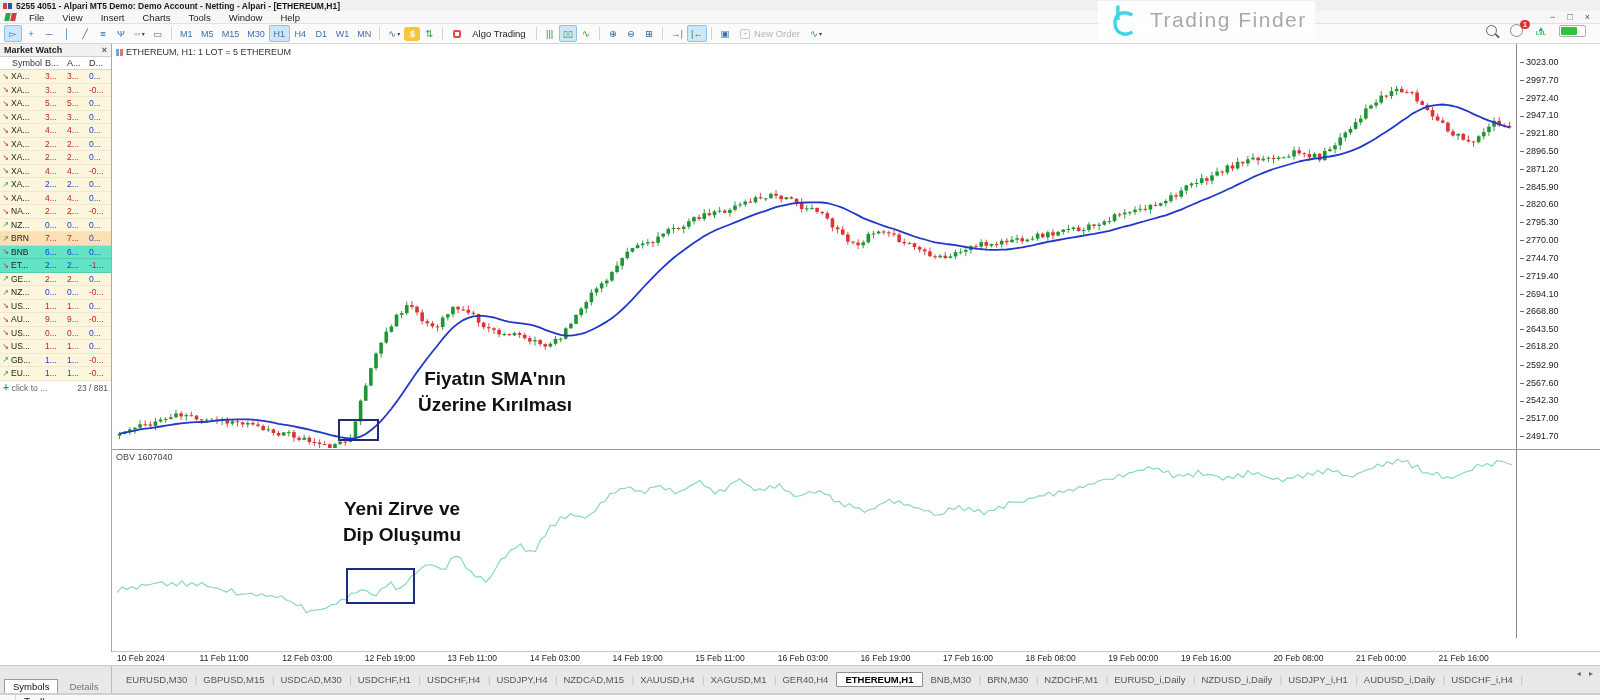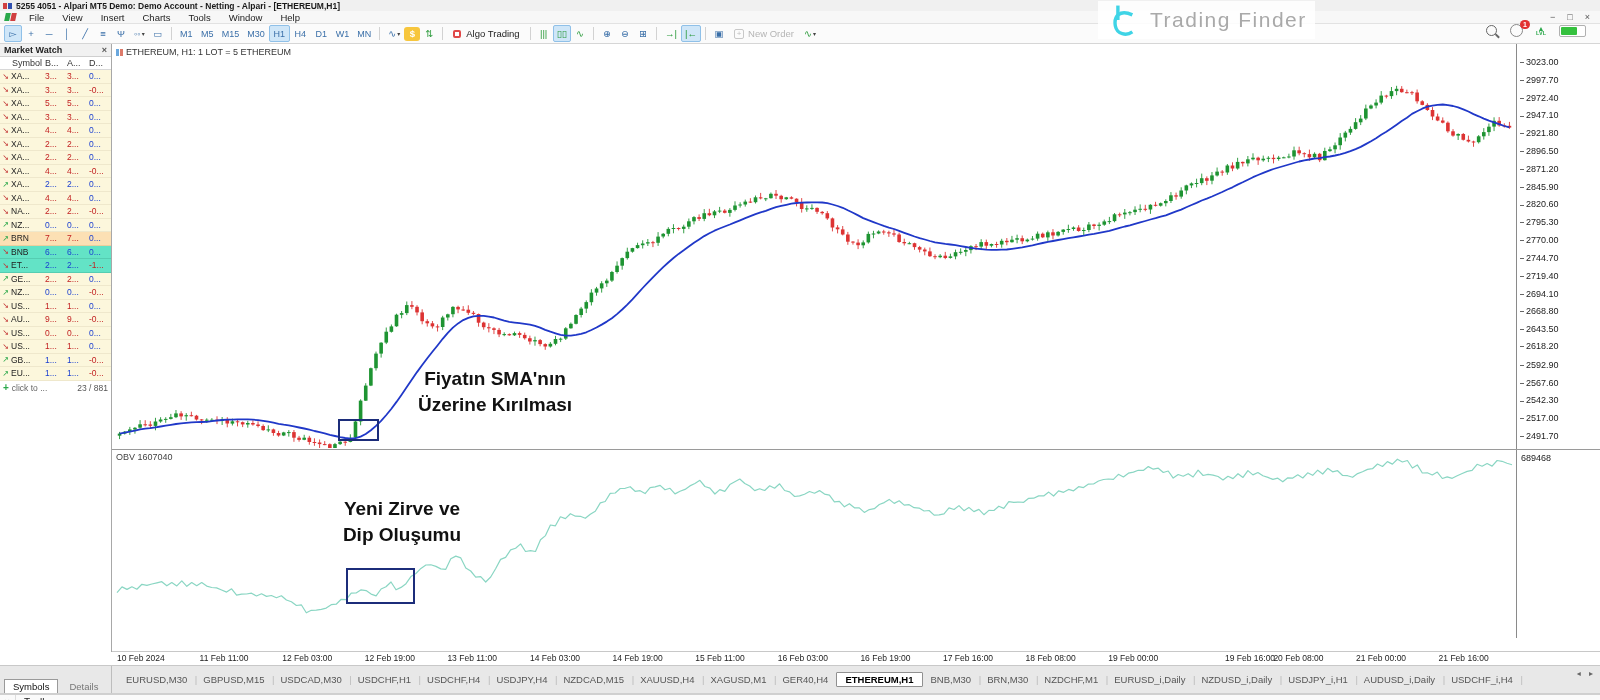--- a/index.html
+++ b/index.html
@@ -28,21 +28,21 @@
   align-items:center;padding-left:4px;font-size:9.5px;white-space:nowrap}
 .tbtn{height:17px;min-width:18px;display:inline-flex;align-items:center;justify-content:center;
   border:1px solid transparent;border-radius:2px;color:#3a6fa8;padding:0 3px;cursor:default}
 .tbtn.active{background:#cfe6f8;border-color:#8fc0e8}
 .tbtn .caret{font-size:6px;color:#444;margin-left:1px}
 .tbtn.green{color:#2a9a3a}
 .tbtn.money{background:#f7c63d;color:#fff;font-weight:bold;border-radius:3px;min-width:16px;height:14px}
 .tbtn.arrows{color:#2a9a3a}
 .tsep{width:1px;height:13px;background:#d2d2d2;margin:0 4px;display:inline-block}
 .tf{font-size:9px;color:#3a6fa8;min-width:21px}
-.algo{display:inline-flex;align-items:center;gap:5px;padding:0 6px;color:#222}
+.algo{display:inline-flex;align-items:center;gap:11px;padding:0 6px;color:#222}
 .algoicon{width:8px;height:8px;border:2px solid #e04848;border-radius:2px;background:#fff}
 .neworder{display:inline-flex;align-items:center;gap:4px;color:#b5b5b5;padding:0 6px}
 .nplus{width:10px;height:10px;border:1px solid #c8c8c8;border-radius:2px;color:#c0c0c0;
   display:inline-flex;align-items:center;justify-content:center;font-size:8px}
 
 
 .watermark{position:absolute;left:1098;top:1px;left:1098px;display:flex;align-items:center;gap:10px;
   padding:2px 8px;background:rgba(255,255,255,.85);z-index:30}
 .wmtext{font-size:21px;color:#a9a9a9;letter-spacing:1.5px}
 .righticons{position:absolute;top:24px;right:14px;display:flex;align-items:center;gap:13px;z-index:31}
@@ -1019,24 +1019,20 @@
           <span>Fiyatın SMA'nın</span>
           <span>Üzerine Kırılması</span>
         </div>
       </div>
       <div class="obvpane">
         <div class="plotwrap">
           <svg id="obv-svg" viewBox="0 0 1405 199" width="1405" height="199">
               <polyline points="5.0,142.7 10.0,136.9 15.0,139.4 19.9,136.8 24.9,139.2 29.9,134.3 34.9,135.3 39.9,134.0 44.9,132.8 49.8,131.7 54.8,135.8 59.8,132.6 64.8,135.9 69.8,130.9 74.8,136.3 79.7,132.5 84.7,135.7 89.7,132.6 94.7,136.1 99.7,137.5 104.6,137.9 109.6,140.0 114.6,142.1 119.6,138.8 124.6,145.1 129.6,144.1 134.5,144.0 139.5,143.2 144.5,146.0 149.5,143.8 154.5,146.4 159.4,145.5 164.4,147.7 169.4,145.8 174.4,150.0 179.4,151.8 184.4,155.5 189.3,154.8 194.3,162.8 199.3,160.3 204.3,160.2 209.3,159.3 214.2,158.1 219.2,154.7 224.2,154.2 229.2,149.3 234.2,149.6 239.2,143.2 244.1,143.0 249.1,139.8 254.1,140.6 259.1,144.1 264.1,145.9 269.1,139.0 274.0,136.7 279.0,132.0 284.0,139.8 289.0,137.4 294.0,133.7 298.9,126.6 303.9,123.5 308.9,118.4 313.9,115.0 318.9,114.8 323.9,116.4 328.8,118.9 333.8,119.3 338.8,108.7 343.8,106.1 348.8,107.9 353.8,117.9 358.7,121.0 363.7,127.2 368.7,126.6 373.7,132.0 378.7,127.0 383.6,118.8 388.6,109.4 393.6,107.4 398.6,99.9 403.6,98.3 408.6,93.9 413.5,101.5 418.5,100.6 423.5,101.5 428.5,89.8 433.5,85.6 438.4,75.0 443.4,75.8 448.4,66.8 453.4,68.6 458.4,63.7 463.4,66.2 468.3,66.3 473.3,68.3 478.3,64.3 483.3,61.3 488.3,52.9 493.2,51.5 498.2,43.4 503.2,43.0 508.2,38.5 513.2,38.3 518.2,36.7 523.1,41.3 528.1,40.7 533.1,43.6 538.1,37.6 543.1,36.9 548.1,35.4 553.0,39.8 558.0,38.3 563.0,43.9 568.0,41.3 573.0,39.4 577.9,35.9 582.9,33.5 587.9,30.3 592.9,36.5 597.9,38.1 602.9,44.0 607.8,39.6 612.8,41.4 617.8,34.6 622.8,31.8 627.8,29.0 632.8,33.5 637.7,36.0 642.7,40.6 647.7,38.8 652.7,40.5 657.7,35.8 662.6,38.2 667.6,33.8 672.6,40.5 677.6,41.9 682.6,46.5 687.6,45.9 692.5,44.2 697.5,41.5 702.5,43.2 707.5,40.6 712.5,44.1 717.4,45.1 722.4,51.8 727.4,51.4 732.4,56.8 737.4,53.7 742.4,57.8 747.3,57.9 752.3,62.4 757.3,59.6 762.3,58.7 767.3,54.5 772.2,52.6 777.2,49.4 782.2,53.4 787.2,50.8 792.2,55.1 797.2,54.7 802.1,57.7 807.1,58.1 812.1,61.0 817.1,60.5 822.1,65.1 827.1,64.9 832.0,63.8 837.0,57.9 842.0,59.5 847.0,55.6 852.0,60.7 856.9,57.4 861.9,61.6 866.9,59.4 871.9,64.7 876.9,60.4 881.9,60.5 886.8,56.2 891.8,58.4 896.8,51.6 901.8,52.4 906.8,52.0 911.7,52.3 916.7,48.3 921.7,48.2 926.7,45.9 931.7,45.9 936.7,42.1 941.6,46.0 946.6,40.9 951.6,42.3 956.6,39.4 961.6,40.8 966.6,36.7 971.5,37.6 976.5,34.1 981.5,34.0 986.5,31.0 991.5,29.5 996.4,29.0 1001.4,29.3 1006.4,24.3 1011.4,27.0 1016.4,23.2 1021.4,22.1 1026.3,20.3 1031.3,20.4 1036.3,16.6 1041.3,19.2 1046.3,18.2 1051.3,22.5 1056.2,21.0 1061.2,28.1 1066.2,24.5 1071.2,26.2 1076.2,23.7 1081.1,27.0 1086.1,20.2 1091.1,25.5 1096.1,24.4 1101.1,25.2 1106.1,26.5 1111.0,30.0 1116.0,26.3 1121.0,28.6 1126.0,23.7 1131.0,27.4 1135.9,20.6 1140.9,24.9 1145.9,22.5 1150.9,25.8 1155.9,27.4 1160.9,29.4 1165.8,28.2 1170.8,31.8 1175.8,27.8 1180.8,28.1 1185.8,24.8 1190.8,28.0 1195.7,22.8 1200.7,25.3 1205.7,20.2 1210.7,24.0 1215.7,18.3 1220.6,21.8 1225.6,20.7 1230.6,25.5 1235.6,25.7 1240.6,27.3 1245.6,23.6 1250.5,21.8 1255.5,19.4 1260.5,18.7 1265.5,14.0 1270.5,16.5 1275.4,11.6 1280.4,14.1 1285.4,9.2 1290.4,12.0 1295.4,10.5 1300.4,18.0 1305.3,14.9 1310.3,23.0 1315.3,22.8 1320.3,25.0 1325.3,22.1 1330.3,28.5 1335.2,26.9 1340.2,28.3 1345.2,25.8 1350.2,23.5 1355.2,21.4 1360.1,20.4 1365.1,14.3 1370.1,16.2 1375.1,13.5 1380.1,16.1 1385.1,10.5 1390.0,11.3 1395.0,13.3 1400.0,14.8" fill="none" stroke="#8ad6c3" stroke-width="1.2" stroke-linejoin="round"></polyline>
             </svg>
         </div>
-        <div class="oaxis">
-          <span class="otop">689468</span>
-          <span class="obot">295371</span>
-        </div>
         <div class="obvlabel">OBV 1607040</div>
         <div class="annbox annbox2"></div>
         <div class="anntext anntext2">
           <span>Yeni Zirve ve</span>
           <span>Dip Oluşumu</span>
         </div>
       </div>
       <div class="xaxisrow" style="position:absolute;left:-113px;right:0;bottom:0;">
       </div>
     </div>
@@ -1050,21 +1046,21 @@
         <span style="left: 251.8px;">12 Feb 19:00</span>
         <span style="left: 334.4px;">13 Feb 11:00</span>
         <span style="left: 417px;">14 Feb 03:00</span>
         <span style="left: 499.6px;">14 Feb 19:00</span>
         <span style="left: 582.2px;">15 Feb 11:00</span>
         <span style="left: 664.8px;">16 Feb 03:00</span>
         <span style="left: 747.4px;">16 Feb 19:00</span>
         <span style="left: 830px;">17 Feb 16:00</span>
         <span style="left: 912.6px;">18 Feb 08:00</span>
         <span style="left: 995.2px;">19 Feb 00:00</span>
-        <span style="left: 1112px;">19 Feb 16:00</span>
+        <span style="left: 1068px;">19 Feb 16:00</span>
         <span style="left: 1160.4px;">20 Feb 08:00</span>
         <span style="left: 1243px;">21 Feb 00:00</span>
         <span style="left: 1325.6px;">21 Feb 16:00</span>
       </div>
   </div>
 
   <div class="tabsrow">
     <div class="mwtabs">
       <span class="mwtab active">Symbols</span>
       <span class="mwtab">Details</span>

